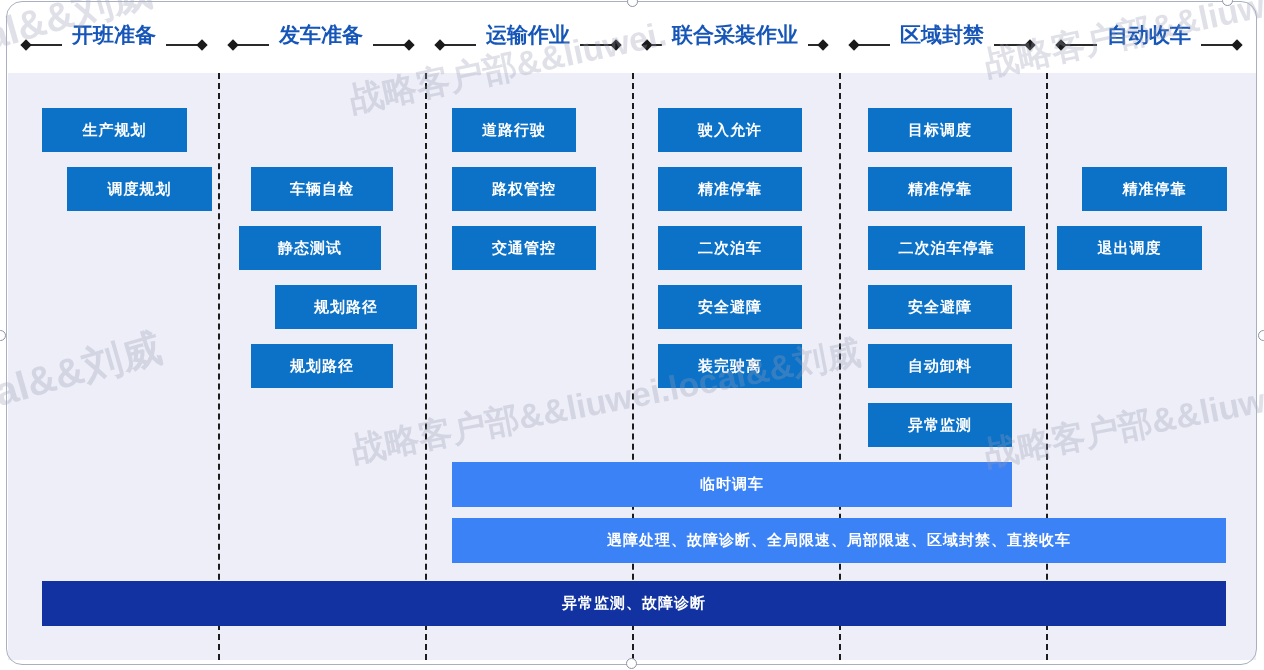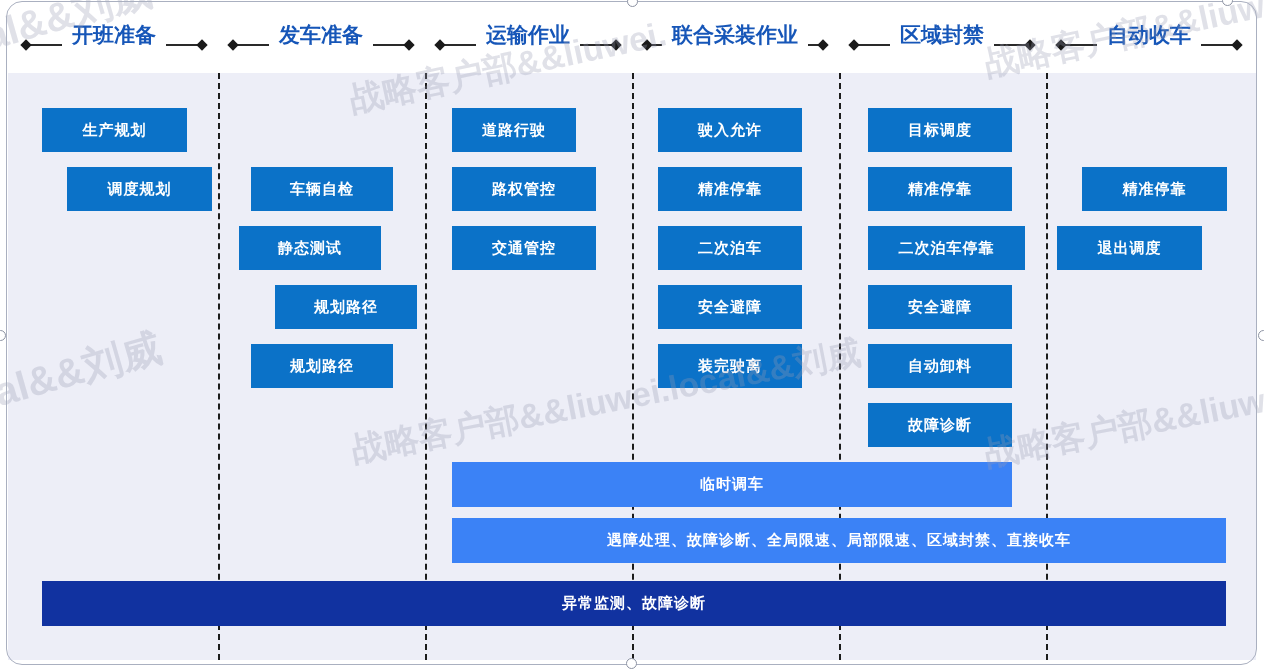--- a/index.html
+++ b/index.html
@@ -135,21 +135,21 @@
       <div class="hd-line"></div>
       <span class="hd-label">区域封禁</span>
       <div class="hd-line"></div>
       <div class="hd-diamond"></div>
     </div>
     <div class="btn" style="left: 868px; top: 108px; width: 144px;">目标调度</div>
     <div class="btn" style="left: 868px; top: 167px; width: 144px;">精准停靠</div>
     <div class="btn" style="left: 868px; top: 226px; width: 157px;">二次泊车停靠</div>
     <div class="btn" style="left: 868px; top: 285px; width: 144px;">安全避障</div>
     <div class="btn" style="left: 868px; top: 344px; width: 144px;">自动卸料</div>
-    <div class="btn" style="left: 868px; top: 403px; width: 144px;">故障诊断</div>
+    <div class="btn" style="left: 868px; top: 403px; width: 144px;">异常监测</div>
     <div class="hd-section" style="left: 1057px; width: 184px;">
       <div class="hd-diamond"></div>
       <div class="hd-line"></div>
       <span class="hd-label">自动收车</span>
       <div class="hd-line"></div>
       <div class="hd-diamond"></div>
     </div>
     <div class="btn" style="left: 1082px; top: 167px; width: 145px;">精准停靠</div>
     <div class="btn" style="left: 1057px; top: 226px; width: 145px;">退出调度</div>
   </div>

